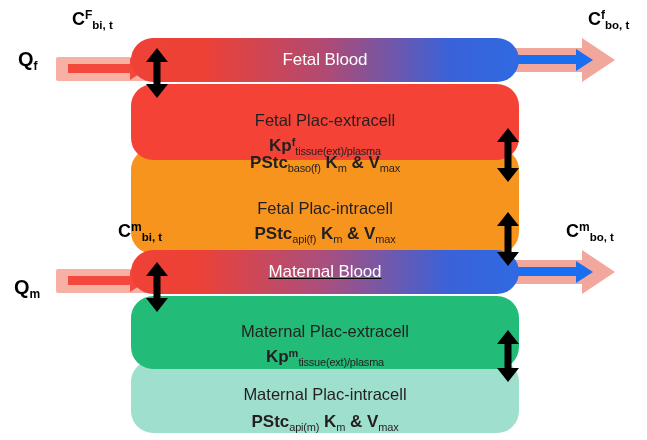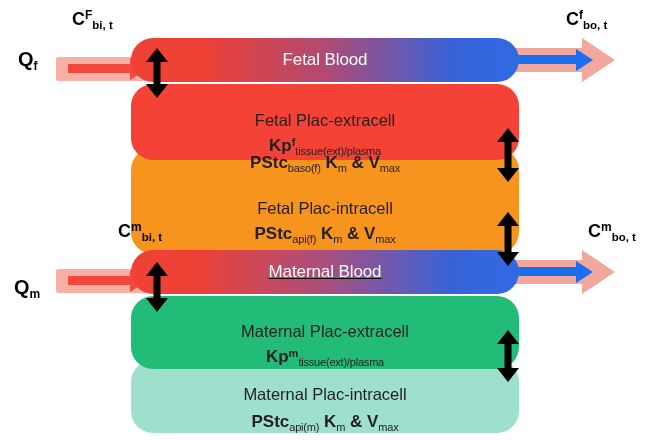--- a/index.html
+++ b/index.html
@@ -208,21 +208,21 @@
   <div class="clabel" style="left:72px;top:8px;">
     <span>C</span><sup>F</sup><sub>bi, t</sub>
   </div>
 
   <div class="outflow" style="left:508px;top:38px;width:115px;height:44px;">
     <div class="shaft"></div>
     <div class="head"></div>
     <div class="ar"></div>
     <div class="arhead"></div>
   </div>
-  <div class="clabel" style="left:566px;top:8px;">
+  <div class="clabel" style="left:588px;top:8px;">
     <span>C</span><sup>f</sup><sub>bo, t</sub>
   </div>
 
   <div class="inflow" style="left:56px;top:259px;width:120px;height:44px;">
     <div class="shaft"></div>
     <div class="ar"></div>
     <div class="arhead"></div>
   </div>
   <div class="qlabel" style="left:14px;top:260px;margin-top:16px;">
     <span>Q</span><sub>m</sub>
@@ -230,21 +230,21 @@
   <div class="clabel" style="left:70px;top:220px;margin-left:48px;">
     <span>C</span><sup>m</sup><sub>bi, t</sub>
   </div>
 
   <div class="outflow" style="left:508px;top:250px;width:115px;height:44px;">
     <div class="shaft"></div>
     <div class="head"></div>
     <div class="ar"></div>
     <div class="arhead"></div>
   </div>
-  <div class="clabel" style="left:566px;top:220px;margin-left:22px;">
+  <div class="clabel" style="left:566px;top:220px;">
     <span>C</span><sup>m</sup><sub>bo, t</sub>
   </div>
 
   <div class="dbl" style="left:145px;top:48px;width:24px;height:50px;">
     <div class="up"></div>
     <div class="stem" style="top:12px;height:26px;"></div>
     <div class="down"></div>
   </div>
 
   <div class="dbl" style="left:145px;top:262px;width:24px;height:50px;">

